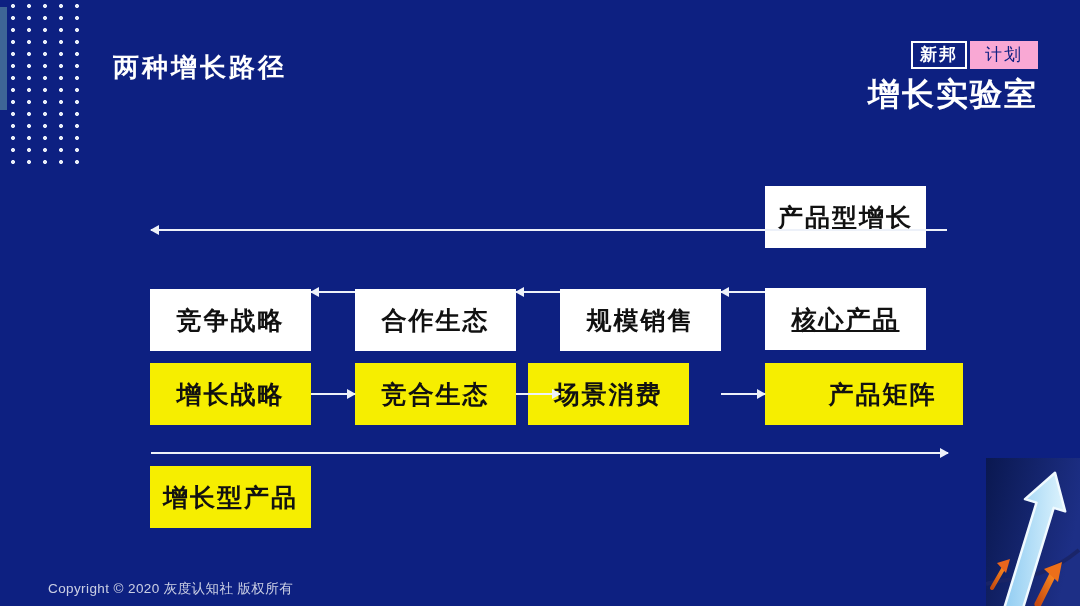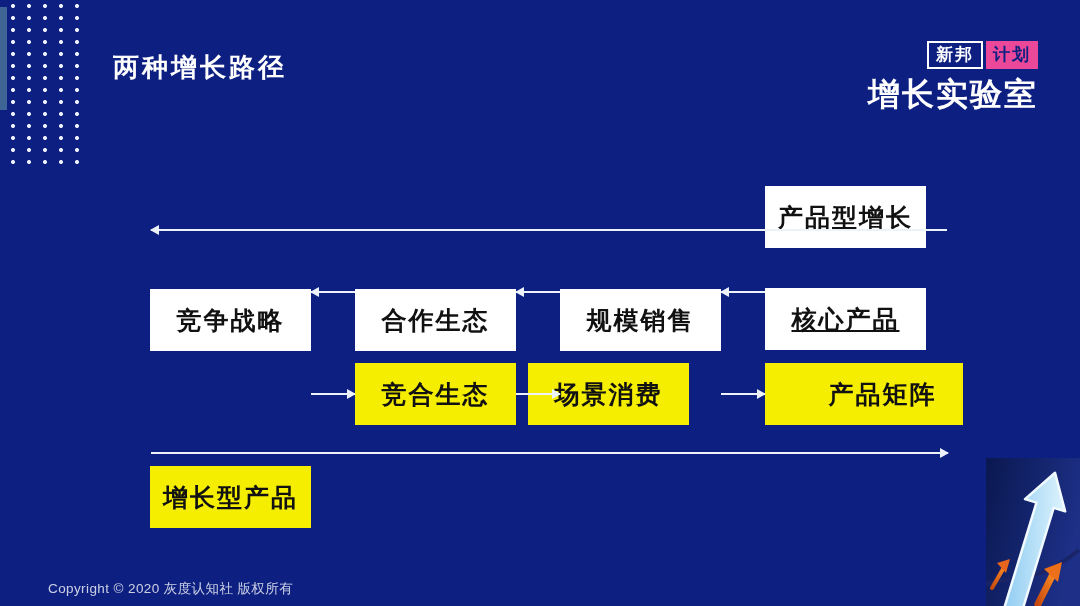--- a/index.html
+++ b/index.html
@@ -30,23 +30,23 @@
     position:absolute;right:42px;top:41px;
     display:flex;flex-direction:column;align-items:flex-end;justify-content:center;
   }
   .logo-badges{display:flex;gap:3px;align-items:stretch;}
   .badge-outline{
     border:2px solid #fff;color:#fff;
     font-size:17px;font-weight:bold;letter-spacing:2px;
     padding:2px 7px;line-height:20px;
   }
   .badge-solid{
-    background:#ec4899;color:var(--background,#0d2081);
-    font-size:17px;font-weight:bold;letter-spacing:2px;
-    padding:4px 7px;line-height:20px;
+    background:#f9a8d4;color:var(--background,#0d2081);
+    font-size:17px;font-weight:normal;letter-spacing:2px;
+    padding:4px 15px;line-height:20px;
   }
   .logo-name{
     margin-top:4px;color:#fff;
     font-size:32px;font-weight:bold;letter-spacing:2px;
   }
   
   .box{
     position:absolute;width:161px;height:62px;
     display:flex;align-items:center;justify-content:center;
     font-size:25px;font-weight:bold;letter-spacing:2px;
@@ -98,20 +98,21 @@
   <div class="arrow dir-left" style="left:151px;top:229px;width:796px;"></div>
 
   <div class="box white" style="left:355px;top:261px;">合作生态</div>
   <div class="box white" style="left:150px;top:261px;">竞争战略</div>
   <div class="box white" style="left:560px;top:261px;">规模销售</div>
   <div class="box white" style="left:765px;top:260px;text-decoration:underline;">核心产品</div>
   <div class="arrow dir-left" style="left:311px;top:291px;width:44px;"></div>
   <div class="arrow dir-left" style="left:516px;top:291px;width:44px;"></div>
   <div class="arrow dir-left" style="left:721px;top:291px;width:44px;"></div>
 
+  <div class="box yellow" style="left:150px;top:363px;">增长战略</div>
   <div class="box yellow" style="left:355px;top:363px;">竞合生态</div>
   <div class="box yellow" style="left:528px;top:363px;">场景消费</div>
   <div class="box yellow" style="left:765px;top:363px;padding-left:37px;">产品矩阵</div>
   <div class="arrow dir-right" style="left:311px;top:393px;width:44px;"></div>
   <div class="arrow dir-right" style="left:516px;top:393px;width:44px;"></div>
   <div class="arrow dir-right" style="left:721px;top:393px;width:44px;"></div>
 
   <div class="arrow dir-right" style="left:151px;top:452px;width:797px;"></div>
 
   <div class="box yellow" style="left:150px;top:466px;">增长型产品</div>

